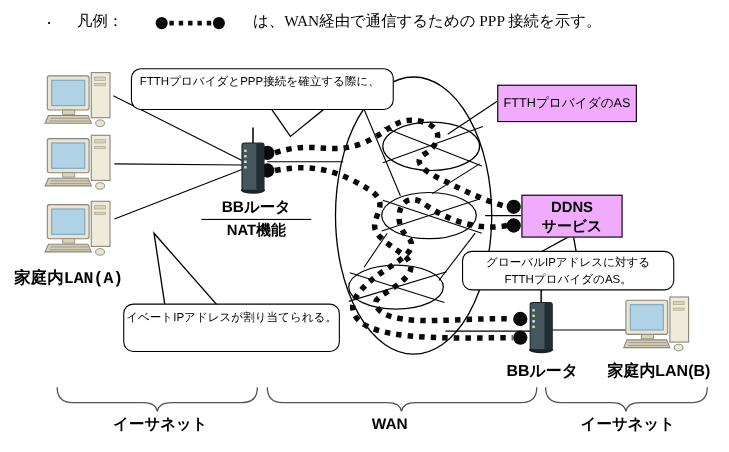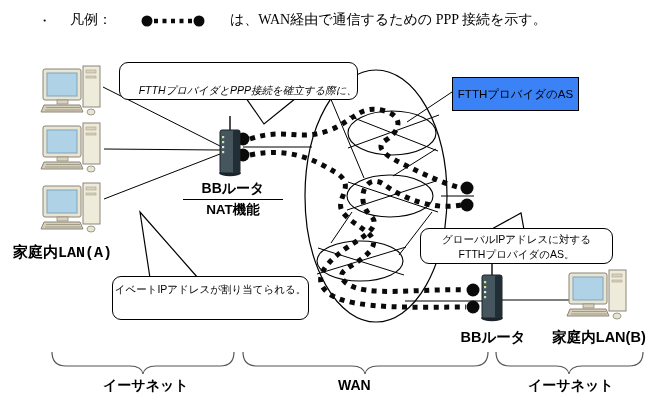--- a/index.html
+++ b/index.html
@@ -11,25 +11,25 @@
   #diagram-svg { position:absolute; left:0; top:0; z-index:1; }
   .abs { position:absolute; z-index:2; }
   .legend-bullet { left:38px; top:12px; font-size:13px; font-family:"Liberation Serif", serif; }
   .legend-label  { left:70px; top:11px; font-size:14px; font-family:"Liberation Serif", serif; }
   .legend-text   { left:230px; top:11px; font-size:14px; font-family:"Liberation Serif", serif; white-space:nowrap; }
   .callout {
     background:#fff; border:1.4px solid #000; border-radius:9px;
     text-align:center; white-space:nowrap; overflow:visible;
   }
   .callout .cl { display:block; }
-  .callout-ncp  { left:119px; top:62px;  width:239px; height:38px; font-size:10.5px; line-height:15px; padding-top:20px; text-align:right; padding-left:7px;font-style:italic; }
+  .callout-ncp  { left:119px; top:62px;  width:239px; height:38px; font-size:10.5px; line-height:15px; padding-top:4px; text-align:left; padding-left:7px; }
   .callout-dhcp { left:112px; top:276px; width:197px; height:44px; font-size:10.5px; line-height:17px; padding-top:4px; }
   .callout-fqdn { left:420px; top:228px; width:193px; height:36px; font-size:10.5px; line-height:15px; padding-top:3px; }
   .plainbox {
-    background:#3b82f6; border:1px solid #000; text-align:center; white-space:nowrap;
+    background:#f0abfc; border:1px solid #000; text-align:center; white-space:nowrap;
   }
   .ftth-as-box { left:452px; top:77px; width:127px; height:34px; font-size:11.5px; line-height:32px; }
   .ddns-box    { left:474px; top:177px; width:92px; height:39px; font-size:13.5px; font-weight:600; line-height:17px; padding-top:2px; }
   .node-label { text-align:center; font-weight:700; white-space:nowrap; }
   .router-a-label { left:183px; top:180px; width:100px; font-size:13.5px; }
   .router-a-label .rname { display:block; border-bottom:1.4px solid #000; padding-bottom:1px; margin-bottom:1px; font-size:14px; }
   .router-a-label .rfunc { display:block; line-height:17px; }
   .lan-a-label    { left:0px;   top:243px; width:125px; font-size:15px;font-family:Liberation Mono, monospace; }
   .router-b-label { left:452px; top:328px; width:82px;  font-size:14.5px; }
   .lan-b-label    { left:542px; top:328px; width:114px; font-size:14.5px; }
@@ -161,20 +161,24 @@
     <span class="cl">イベートIPアドレスが割り当てられる。</span>
   </div>
 
   <div class="abs callout callout-fqdn">
     <span class="cl">グローバルIPアドレスに対する</span>
     <span class="cl">FTTHプロバイダのAS。</span>
   </div>
 
   <div class="abs plainbox ftth-as-box">FTTHプロバイダのAS</div>
 
+  <div class="abs plainbox ddns-box">
+    <span style="display:block">DDNS</span>
+    <span style="display:block">サービス</span>
+  </div>
 
   <div class="abs node-label router-a-label">
     <span class="rname">BBルータ</span>
     <span class="rfunc">NAT機能</span>
   </div>
 
   <div class="abs node-label lan-a-label">家庭内LAN(A)</div>
   <div class="abs node-label router-b-label">BBルータ</div>
   <div class="abs node-label lan-b-label">家庭内LAN(B)</div>
 

